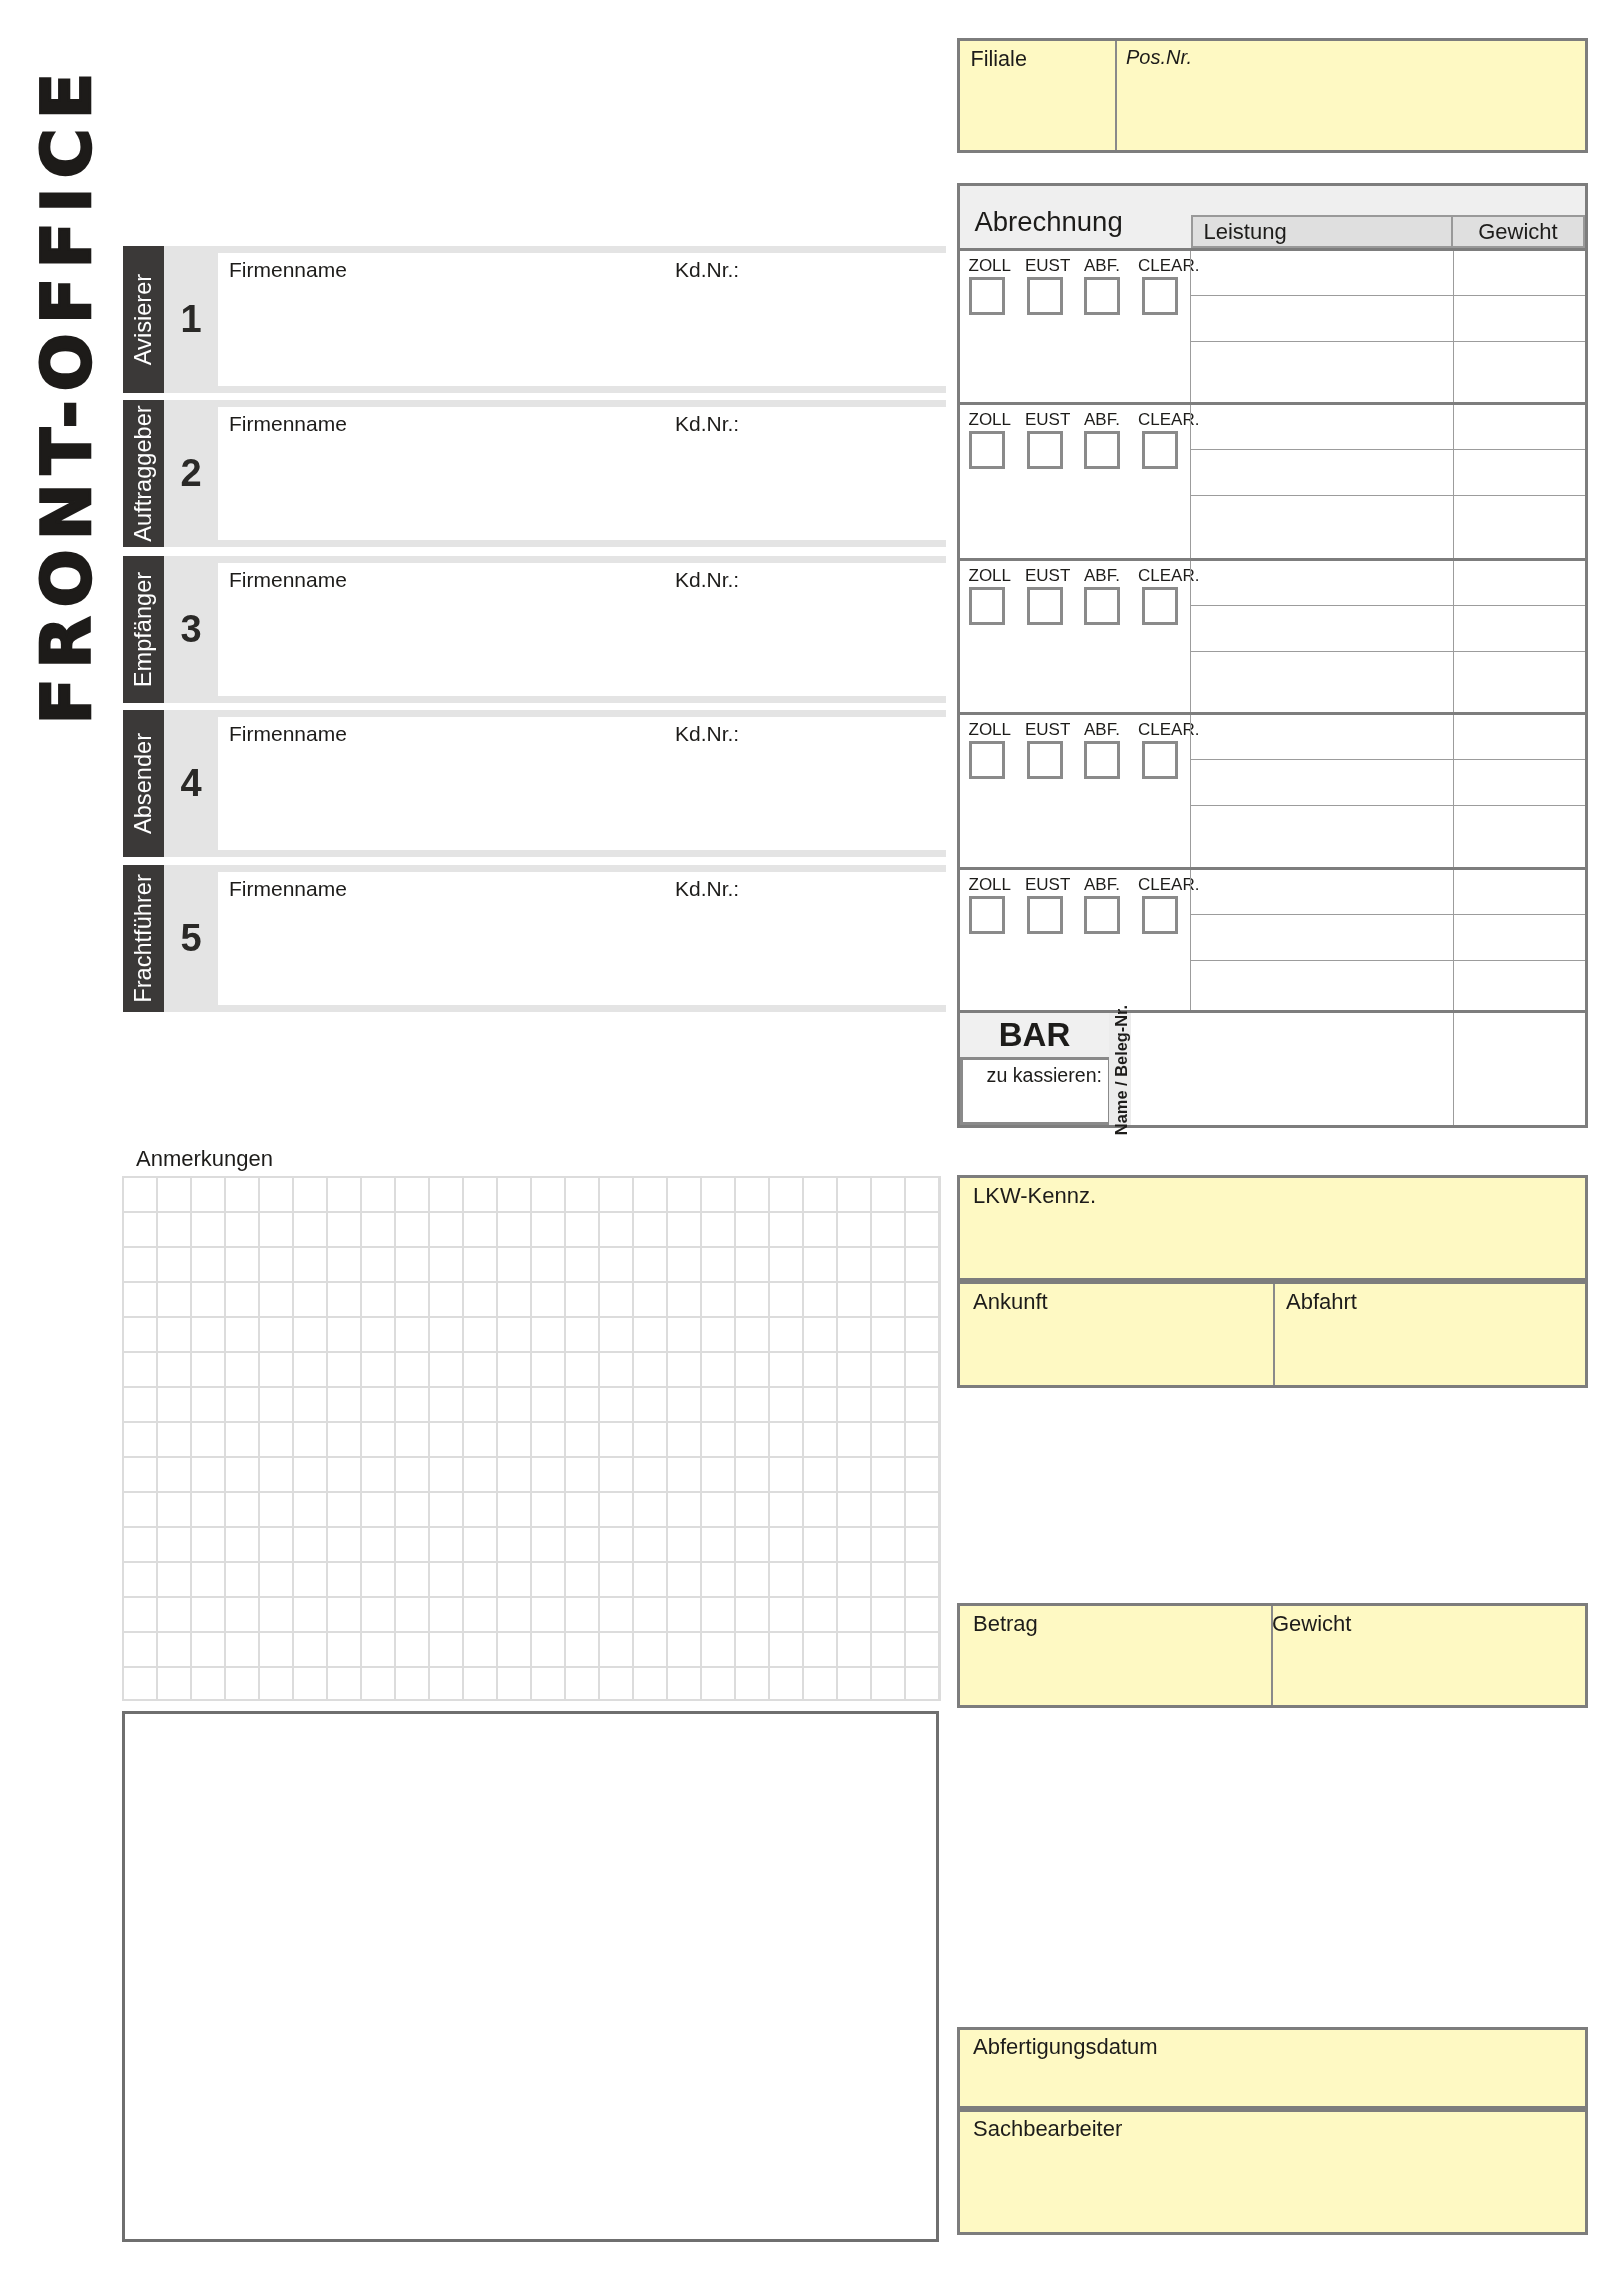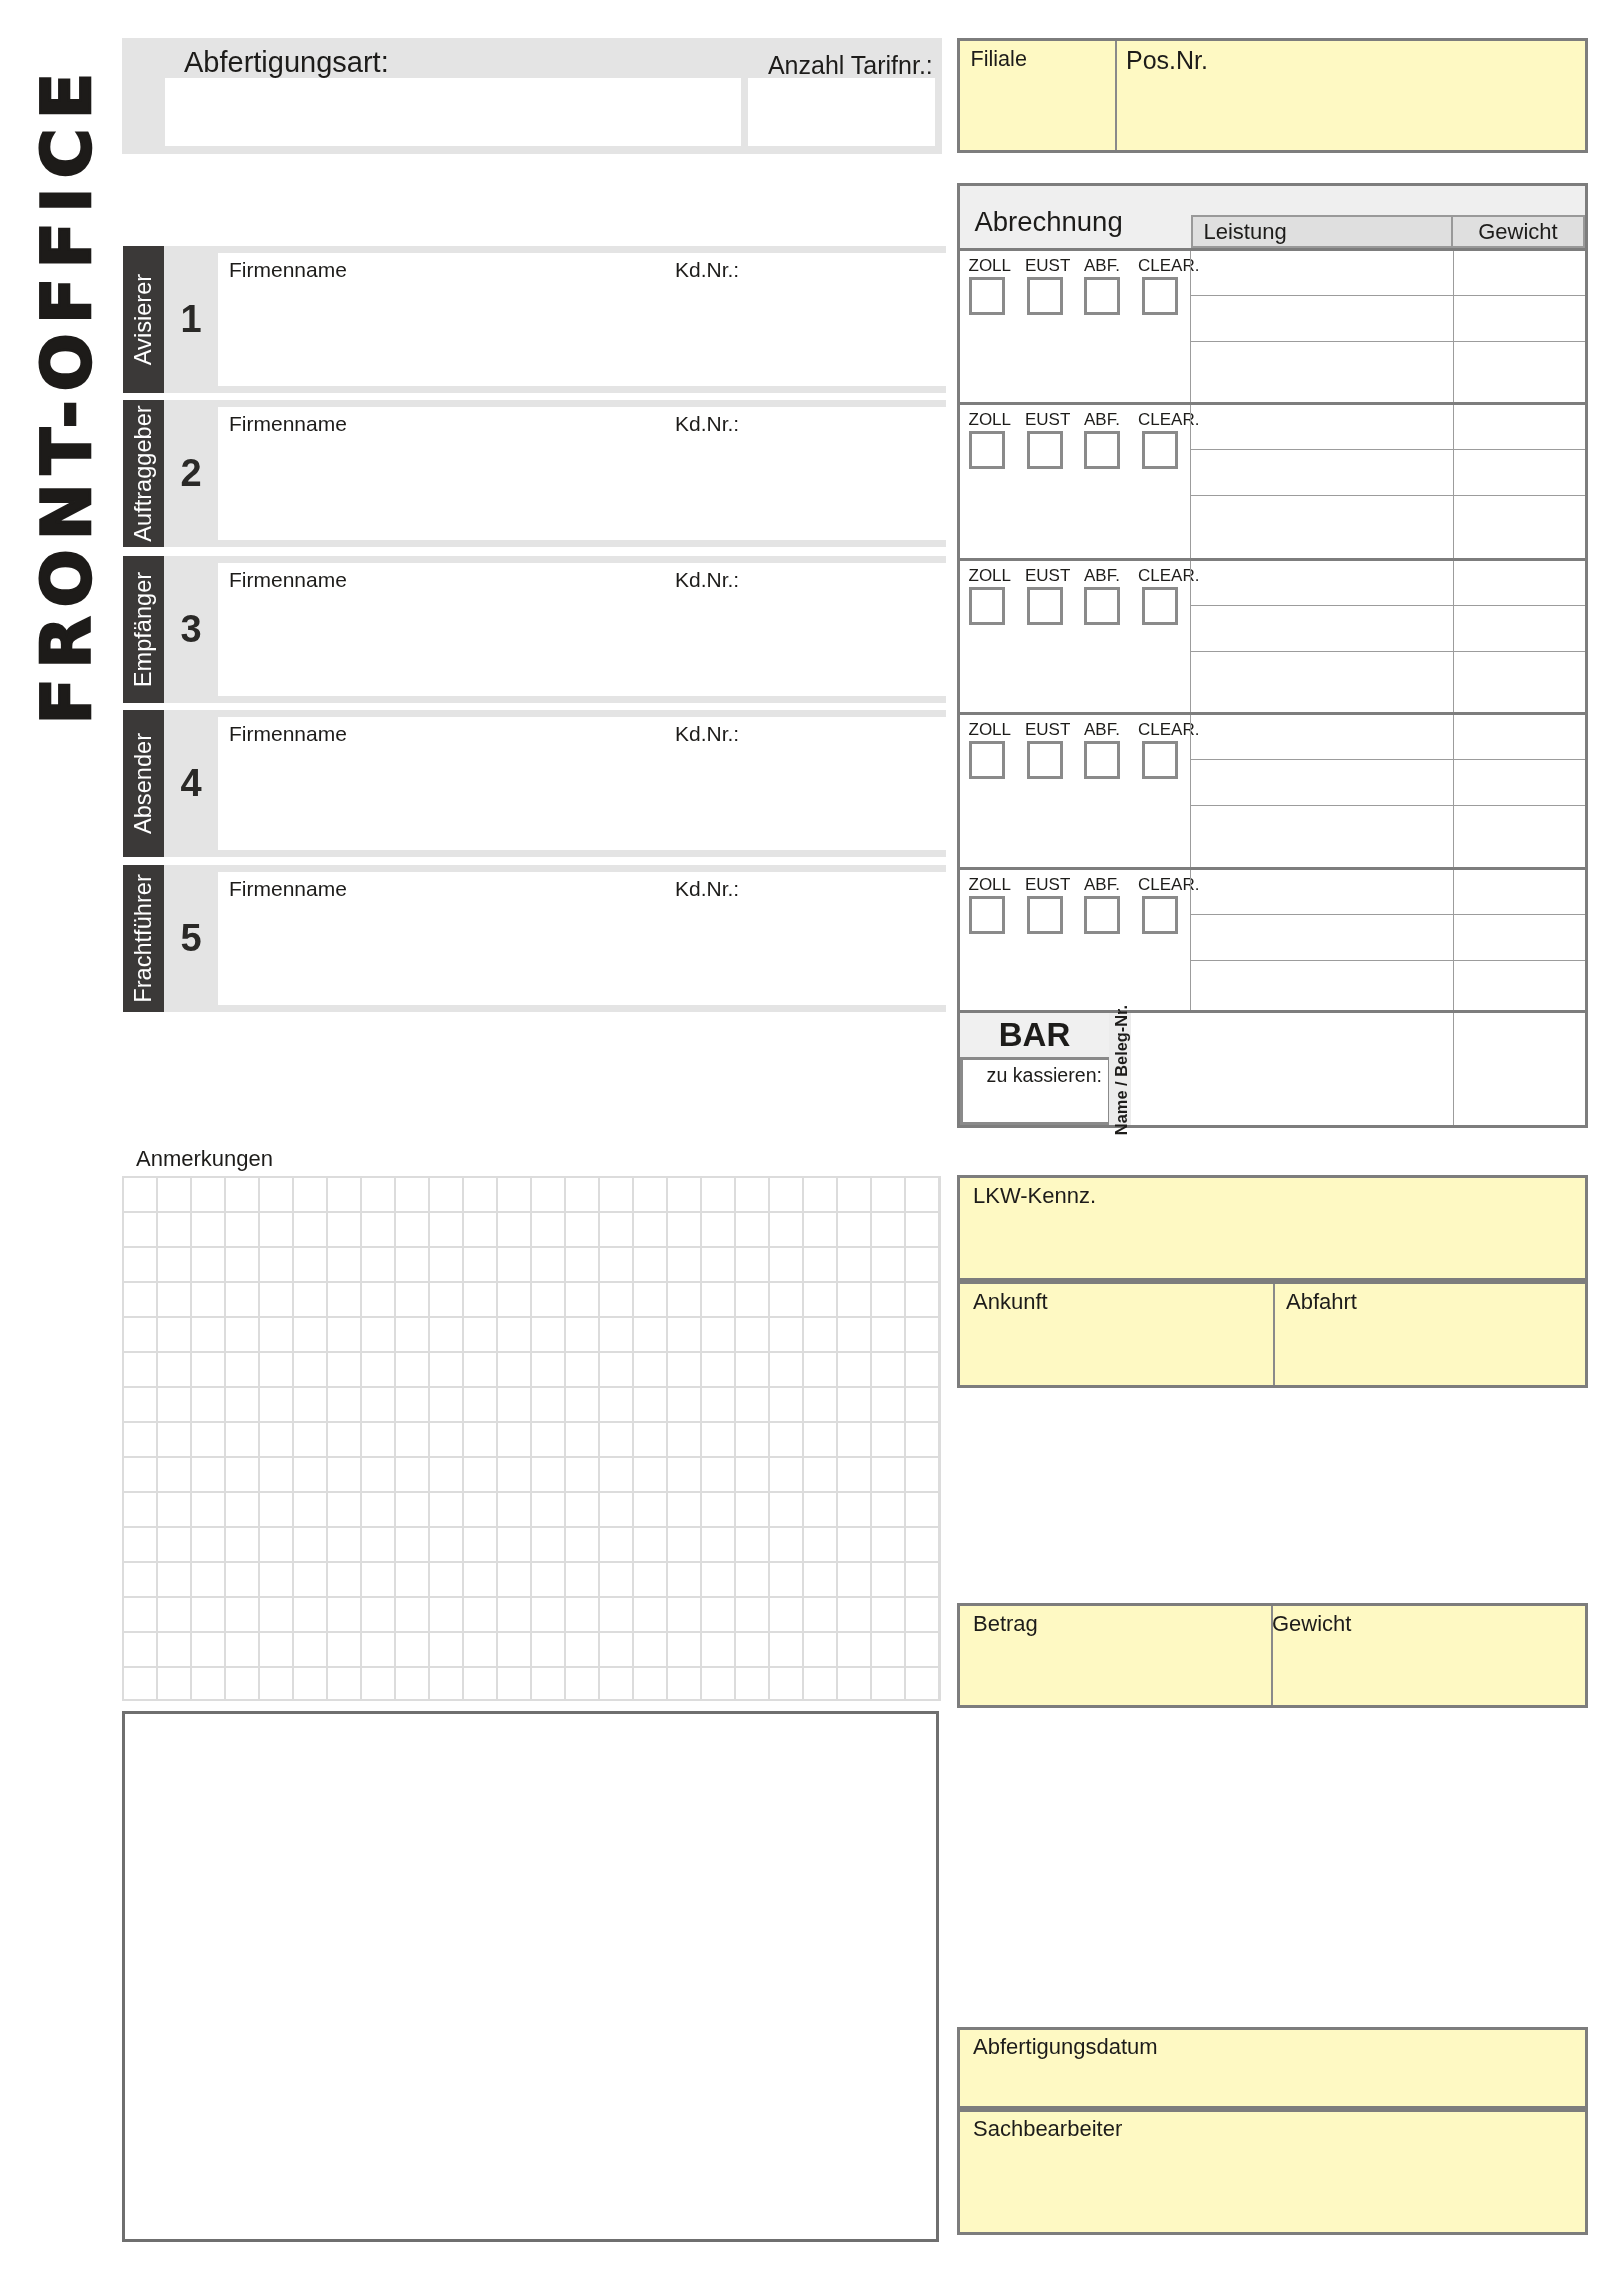--- a/index.html
+++ b/index.html
@@ -86,31 +86,25 @@
 
   .cell-label-tl { position:absolute; left:13px; top:5.2px; font-size:22px; }
 </style>
 </head>
 <body>
 
 <div id="page">
 
   <div class="logo">FRONT-OFFICE</div>
 
-  <div class="abs band">
-    <div class="abs band-title">Abfertigungsart:</div>
-    <div class="abs whitebox" style="left:43px;top:40px;width:576px;height:68px;"></div>
-    <div class="abs band-title2">Anzahl Tarifnr.:</div>
-    <div class="abs whitebox" style="left:626px;top:40px;width:187px;height:68px;"></div>
-  </div>
 
   <div class="abs bbox" style="left:957px;top:38px;width:631px;height:115px;">
     <div class="vline" style="left:155px;"></div>
     <div class="abs boxlabel" style="left:10.5px;top:5.2px;font-size:21.6px;">Filiale</div>
-    <div class="abs boxlabel" style="left:166px;top:5.2px;font-size:25px;">Pos.Nr.</div>
+    <div class="abs boxlabel" style="left:166px;top:5.2px;font-size:20px;font-style:italic;">Pos.Nr.</div>
   </div>
 
   <div class="abs abr-head">
     <div class="abs abr-title">Abrechnung</div>
     <div class="colcell" style="left:231px;width:262px;padding-left:10.5px;">
       <span>Leistung</span>
     </div>
     <div class="colcell" style="left:491px;width:134px;justify-content:center;">
       <span>Gewicht</span>
     </div>

